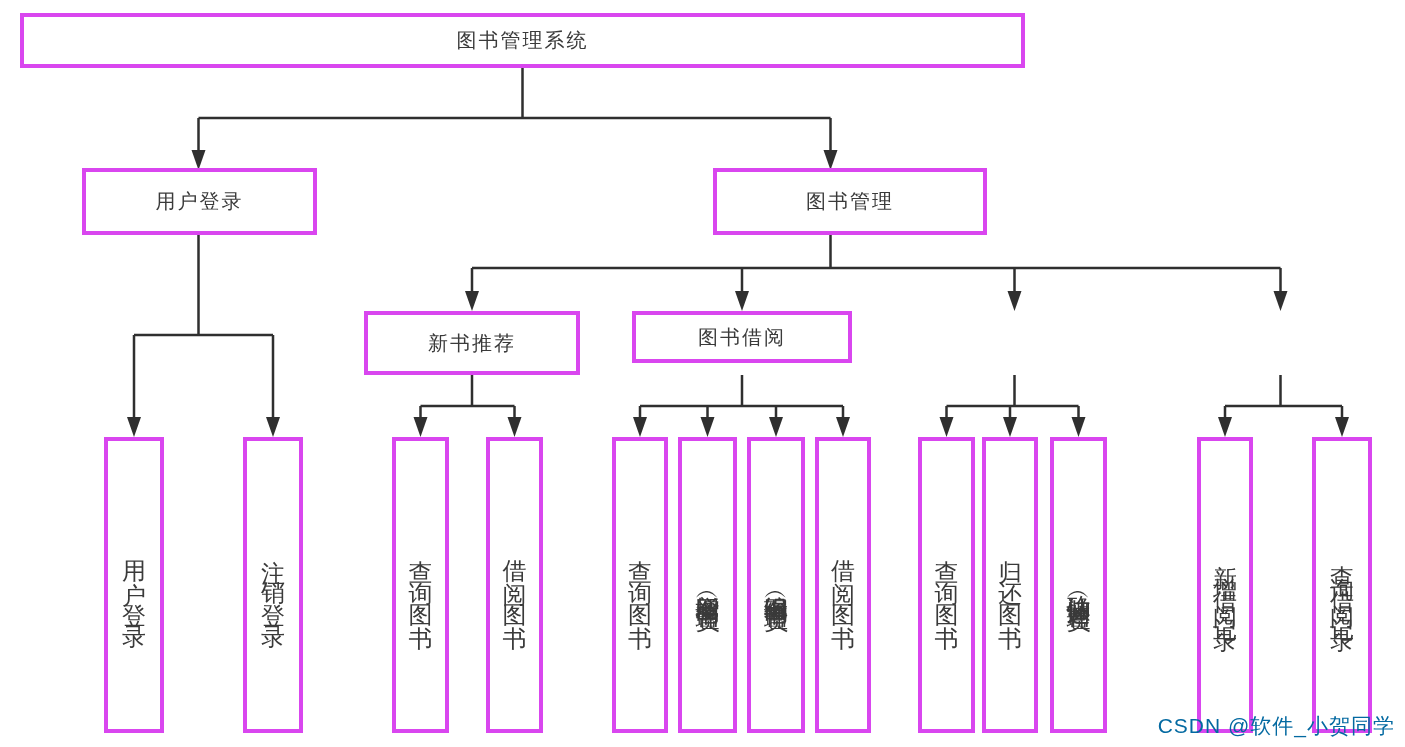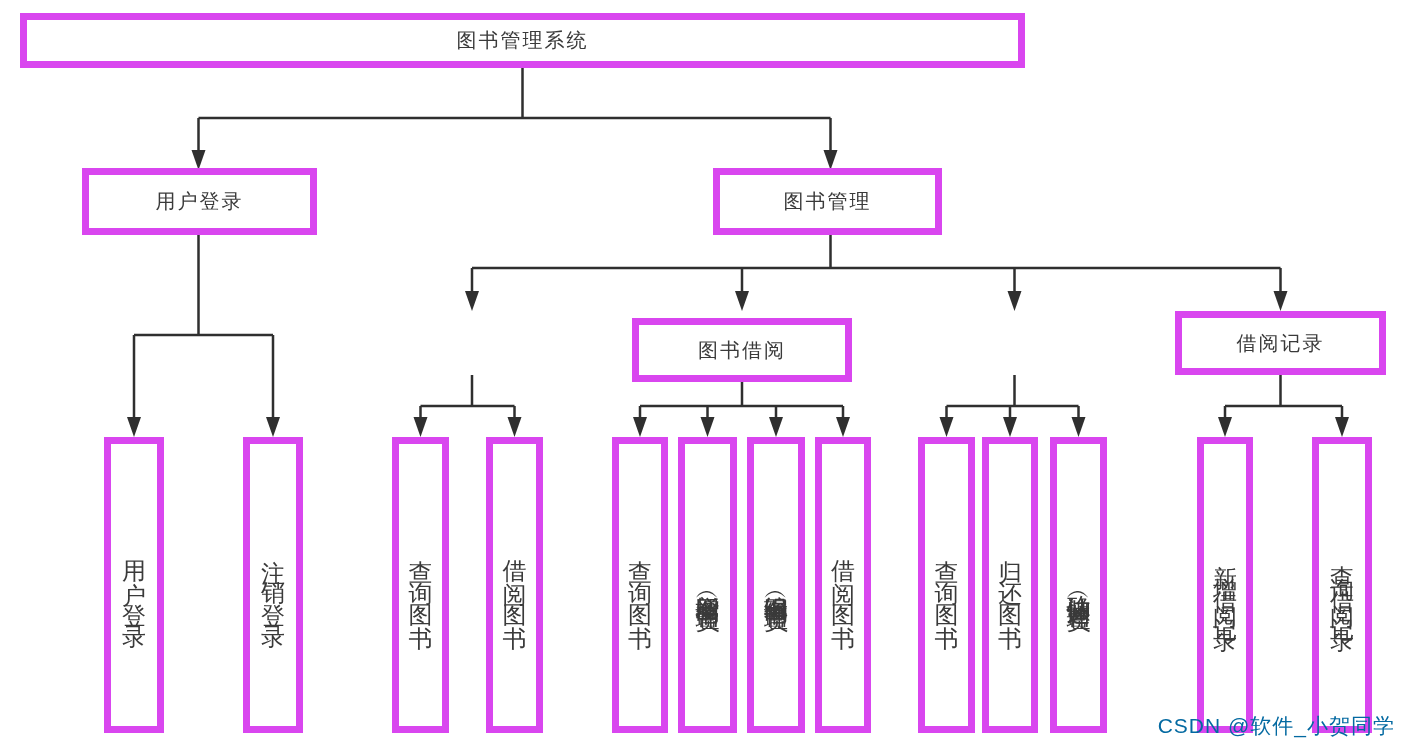--- a/index.html
+++ b/index.html
@@ -13,21 +13,21 @@
   }
   svg.connectors {
     position: absolute;
     left: 0; top: 0;
     width: 1405px; height: 747px;
     pointer-events: none;
   }
   .node {
     position: absolute;
     box-sizing: border-box;
-    border: 7px solid #d946ef;
+    border: 4px solid #d946ef;
     background: #ffffff;
     display: flex;
     align-items: center;
     justify-content: center;
     color: #3a3a3a;
   }
   .node.h .lbl {
     font-size: 20px;
     letter-spacing: 2px;
     white-space: nowrap;
@@ -99,29 +99,29 @@
     </g>
   </svg>
 
   <div class="node h" style="left:20px; top:13px; width:1005px; height:55px">
     <span class="lbl">图书管理系统</span>
   </div>
 
   <div class="node h" style="left:82px; top:168px; width:235px; height:67px">
     <span class="lbl">用户登录</span>
   </div>
-  <div class="node h" style="left:713px; top:168px; width:229px; height:67px">
+  <div class="node h" style="left:713px; top:168px; width:274px; height:67px">
     <span class="lbl">图书管理</span>
   </div>
 
-  <div class="node h" style="left:632px; top:318px; width:220px; height:64px">
+  <div class="node h" style="left:364px; top:311px; width:216px; height:64px">
+    <span class="lbl">新书推荐</span>
+  </div>
+  <div class="node h" style="left:632px; top:311px; width:220px; height:52px">
     <span class="lbl">图书借阅</span>
-  </div>
-  <div class="node h" style="left:1175px; top:311px; width:211px; height:64px">
-    <span class="lbl">借阅记录</span>
   </div>
 
   <div class="node v" style="left:104px; top:437px; width:60px; height:296px">
     <span class="lbl s4">用户登录</span>
   </div>
   <div class="node v" style="left:243px; top:437px; width:60px; height:296px">
     <span class="lbl s4">注销登录</span>
   </div>
 
   <div class="node v" style="left:392px; top:437px; width:57px; height:296px">

